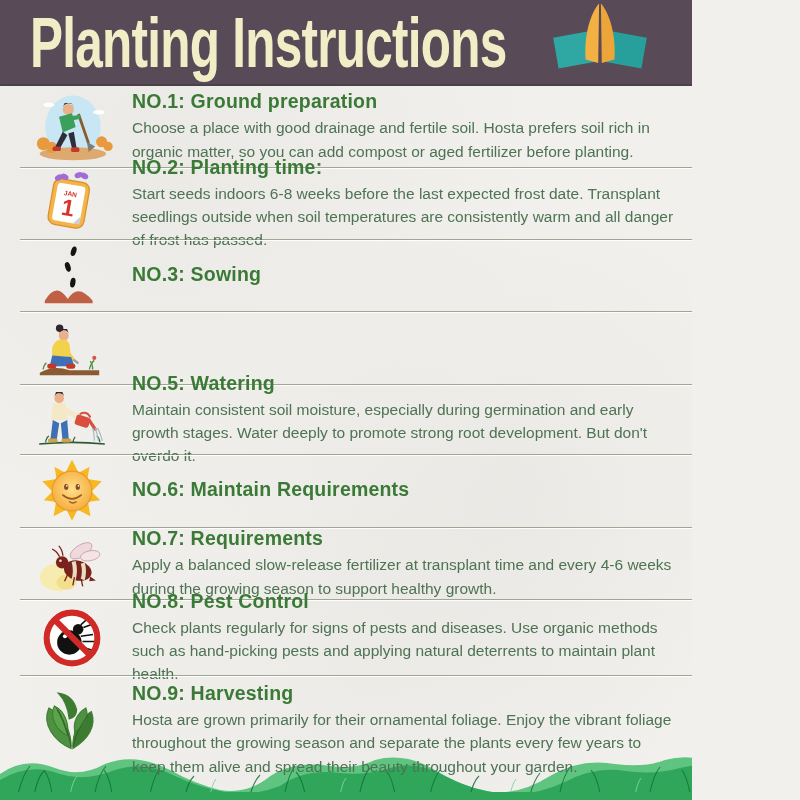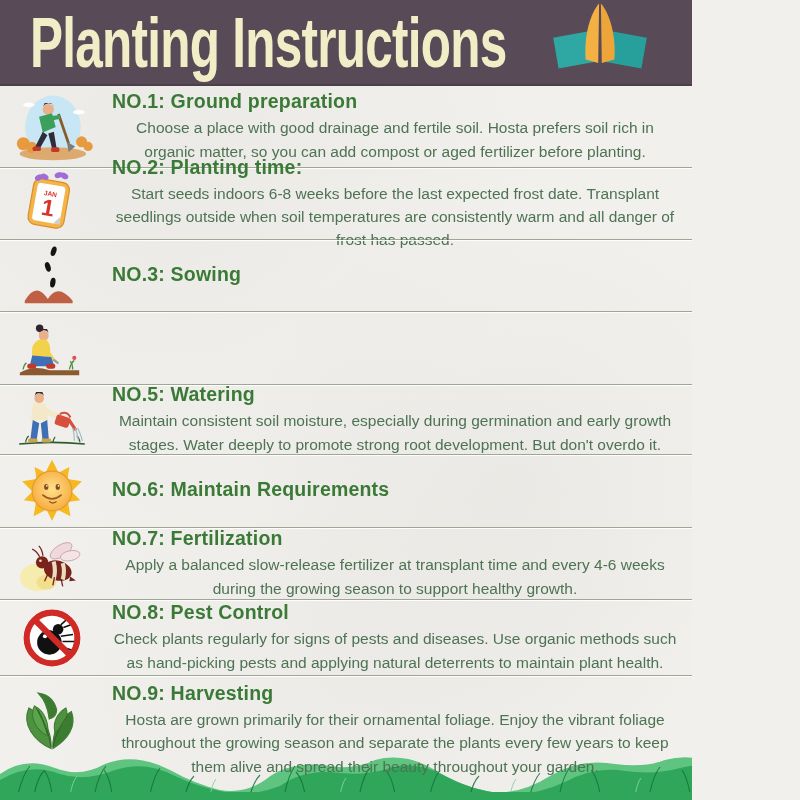--- a/index.html
+++ b/index.html
@@ -24,41 +24,41 @@
     box-sizing:border-box;
   }
   .header-title{
     color:#f1edc6;font-weight:bold;font-size:66px;line-height:1;
     letter-spacing:-1px;white-space:nowrap;
     transform:scale(0.75,1.08);transform-origin:24px center;
     margin-left:24px;
   }
   .hands{position:absolute;right:38px;bottom:8px;}
   
-  .sections{position:relative;z-index:2;}
+  .sections{position:relative;z-index:2;margin-left:20px;}
   .section{
     display:flex;align-items:center;position:relative;box-sizing:border-box;
     border-bottom:1px solid #9ea795;
   }
   .section::after{
     content:"";position:absolute;left:0;right:0;bottom:-2px;height:1px;
     background:rgba(255,255,255,0.9);
   }
   .section.last{border-bottom:none;}
   .section.last::after{display:none;}
   .icon-cell{
     width:104px;min-width:104px;display:flex;align-items:center;justify-content:center;
   }
   .content{flex:1;padding:6px 14px 6px 8px;}
   .sec-heading{
     color:#3a7a36;font-size:19.5px;font-weight:bold;letter-spacing:0.2px;
     margin:0 0 3px 0;
   }
   .sec-body{
-    color:#4e7354;font-size:15.5px;line-height:1.5;margin:0;text-align:center;
+    color:#4e7354;font-size:15.5px;line-height:1.5;margin:0;
   }
   .h82{height:82px}.h72{height:72px}.h73{height:73px}.h70{height:70px}
   .h76{height:76px}.h124{height:124px;align-items:flex-start;}
   .h124 .icon-cell{margin-top:6px;}
   .h124 .content{}
   
   .grass{position:absolute;left:0;bottom:0;width:800px;height:52px;z-index:1;}
   svg text{font-family:"Liberation Sans",sans-serif;}
 </style>
 </head>
@@ -261,21 +261,21 @@
             <circle cx="33" cy="38" r="7.5" fill="#7a221c"></circle>
             <circle cx="31" cy="36" r="1.6" fill="#f3e2c4"></circle>
             <path d="M30,31 Q26,24 21,22" stroke="#7a221c" stroke-width="1.6" fill="none"></path>
             <path d="M34,30 Q33,22 29,18" stroke="#7a221c" stroke-width="1.6" fill="none"></path>
             <path d="M40,52 l-4,9 M48,56 l-2,10 M56,58 l2,9" stroke="#7a221c" stroke-width="1.6"></path>
             <path d="M67,55 L74,60 L66,61 Z" fill="#7a221c"></path>
           </g>
         </svg>
       </div>
       <div class="content">
-        <div class="sec-heading">NO.7: Fertilization</div>
+        <div class="sec-heading">NO.7: Requirements</div>
         <p class="sec-body">Apply a balanced slow-release fertilizer at transplant time and every 4-6 weeks during the growing season to support healthy growth.</p>
       </div>
     </div>
 
     <div class="section h76">
       <div class="icon-cell">
         <svg width="70" height="70" viewBox="0 0 80 80">
           <circle cx="40" cy="40" r="33" fill="#ffffff"></circle>
           <circle cx="37" cy="45" r="14" fill="#111111"></circle>
           <circle cx="47" cy="30" r="6" fill="#111111"></circle>

